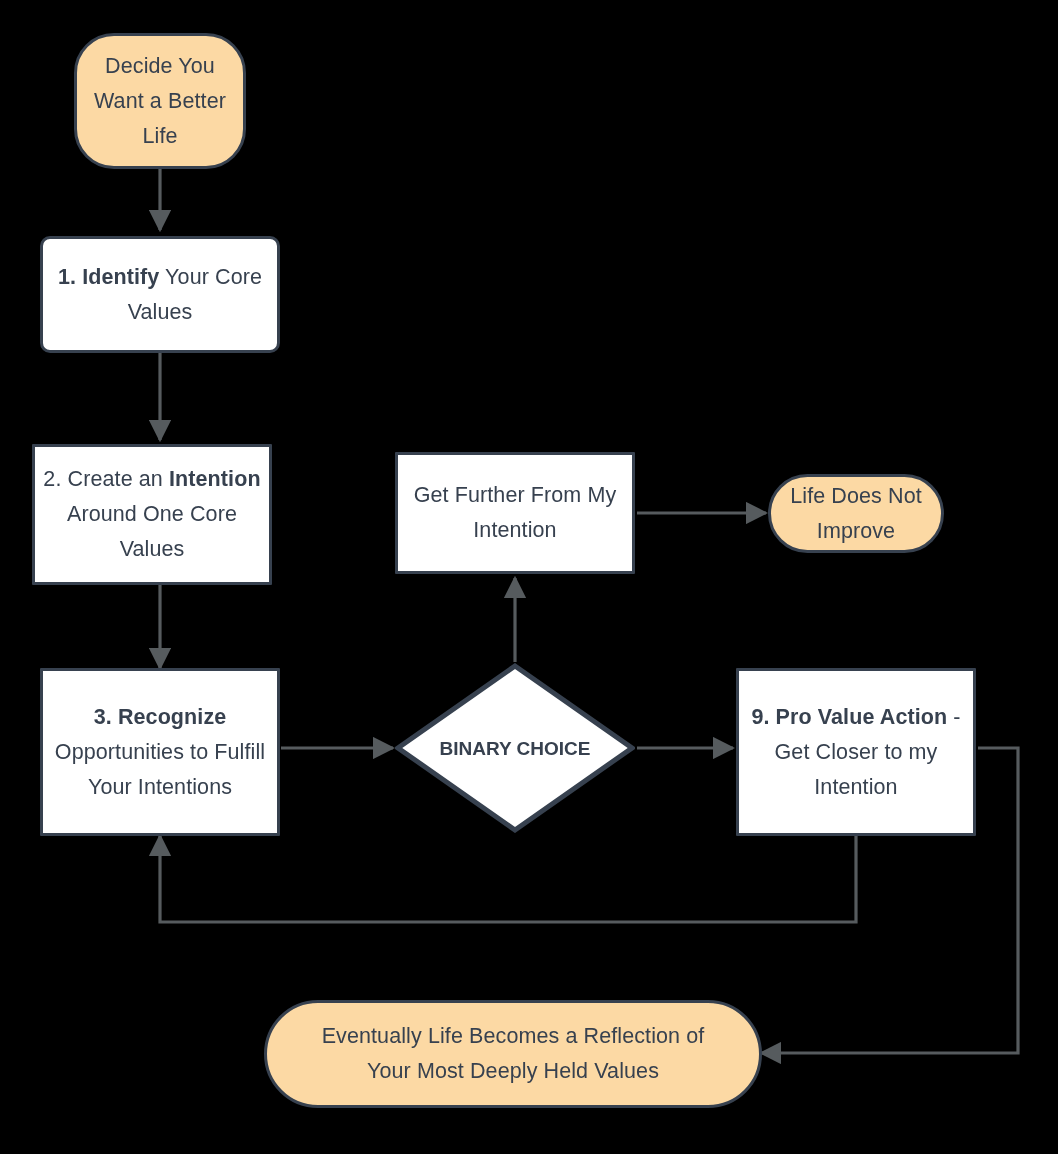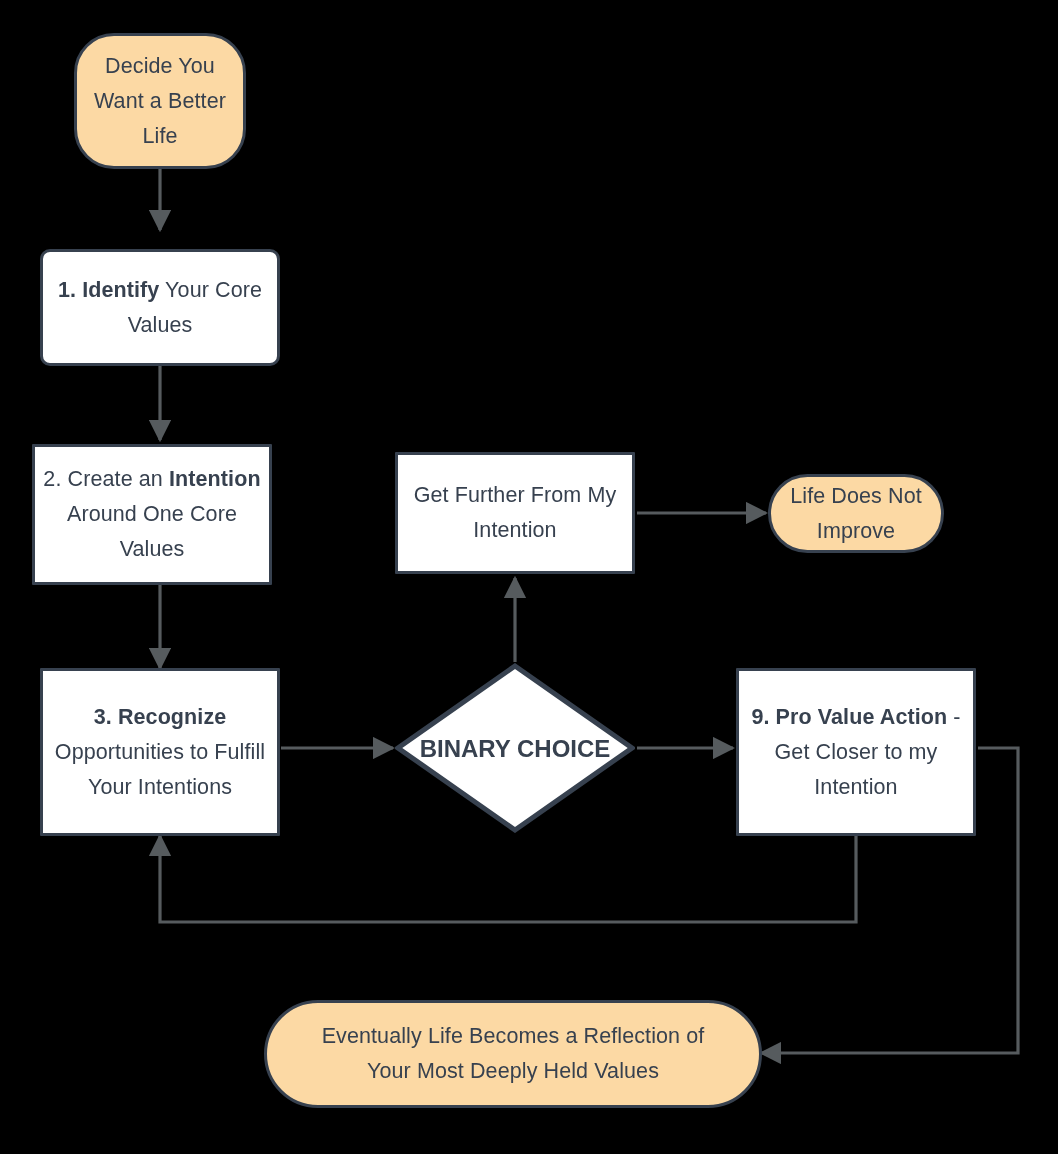--- a/index.html
+++ b/index.html
@@ -73,21 +73,21 @@
   .decision .dia-label {
     position: absolute;
     left: 0; top: 0;
     width: 100%;
     height: 100%;
     display: flex;
     align-items: center;
     justify-content: center;
     text-align: center;
     color: #37414f;
-    font-size: 24px;
+    font-size: 19px;
     font-weight: bold;
     line-height: 35px;
   }
 </style>
 </head>
 <body>
 
 <div id="canvas">
 
   <svg id="edges" viewBox="0 0 1058 1154" width="1058" height="1154">
@@ -115,21 +115,21 @@
       <path d="M 856 830 L 856 922 L 160 922 L 160 836" marker-end="url(#arrow)"></path>
 
       <path d="M 978 748 L 1018 748 L 1018 1053 L 761 1053" marker-end="url(#arrow)"></path>
     </g>
   </svg>
 
   <div class="node term term-soft" style="left:74px; top:33px; width:172px; height:136px;">
     <span class="txt">Decide You Want a Better Life</span>
   </div>
 
-  <div class="node proc-round" style="left:40px; top:249px; width:240px; height:117px;">
+  <div class="node proc-round" style="left:40px; top:236px; width:240px; height:117px;">
     <span class="txt"><b>1. Identify</b><span> Your Core Values</span></span>
   </div>
 
   <div class="node proc" style="left:32px; top:444px; width:240px; height:141px;">
     <span class="txt"><span>2. Create an </span><b>Intention</b><span> Around One Core Values</span></span>
   </div>
 
   <div class="node proc" style="left:40px; top:668px; width:240px; height:168px;justify-content:flex-end;">
     <span class="txt"><b>3. Recognize</b><span> Opportunities to Fulfill Your Intentions</span></span>
   </div>

